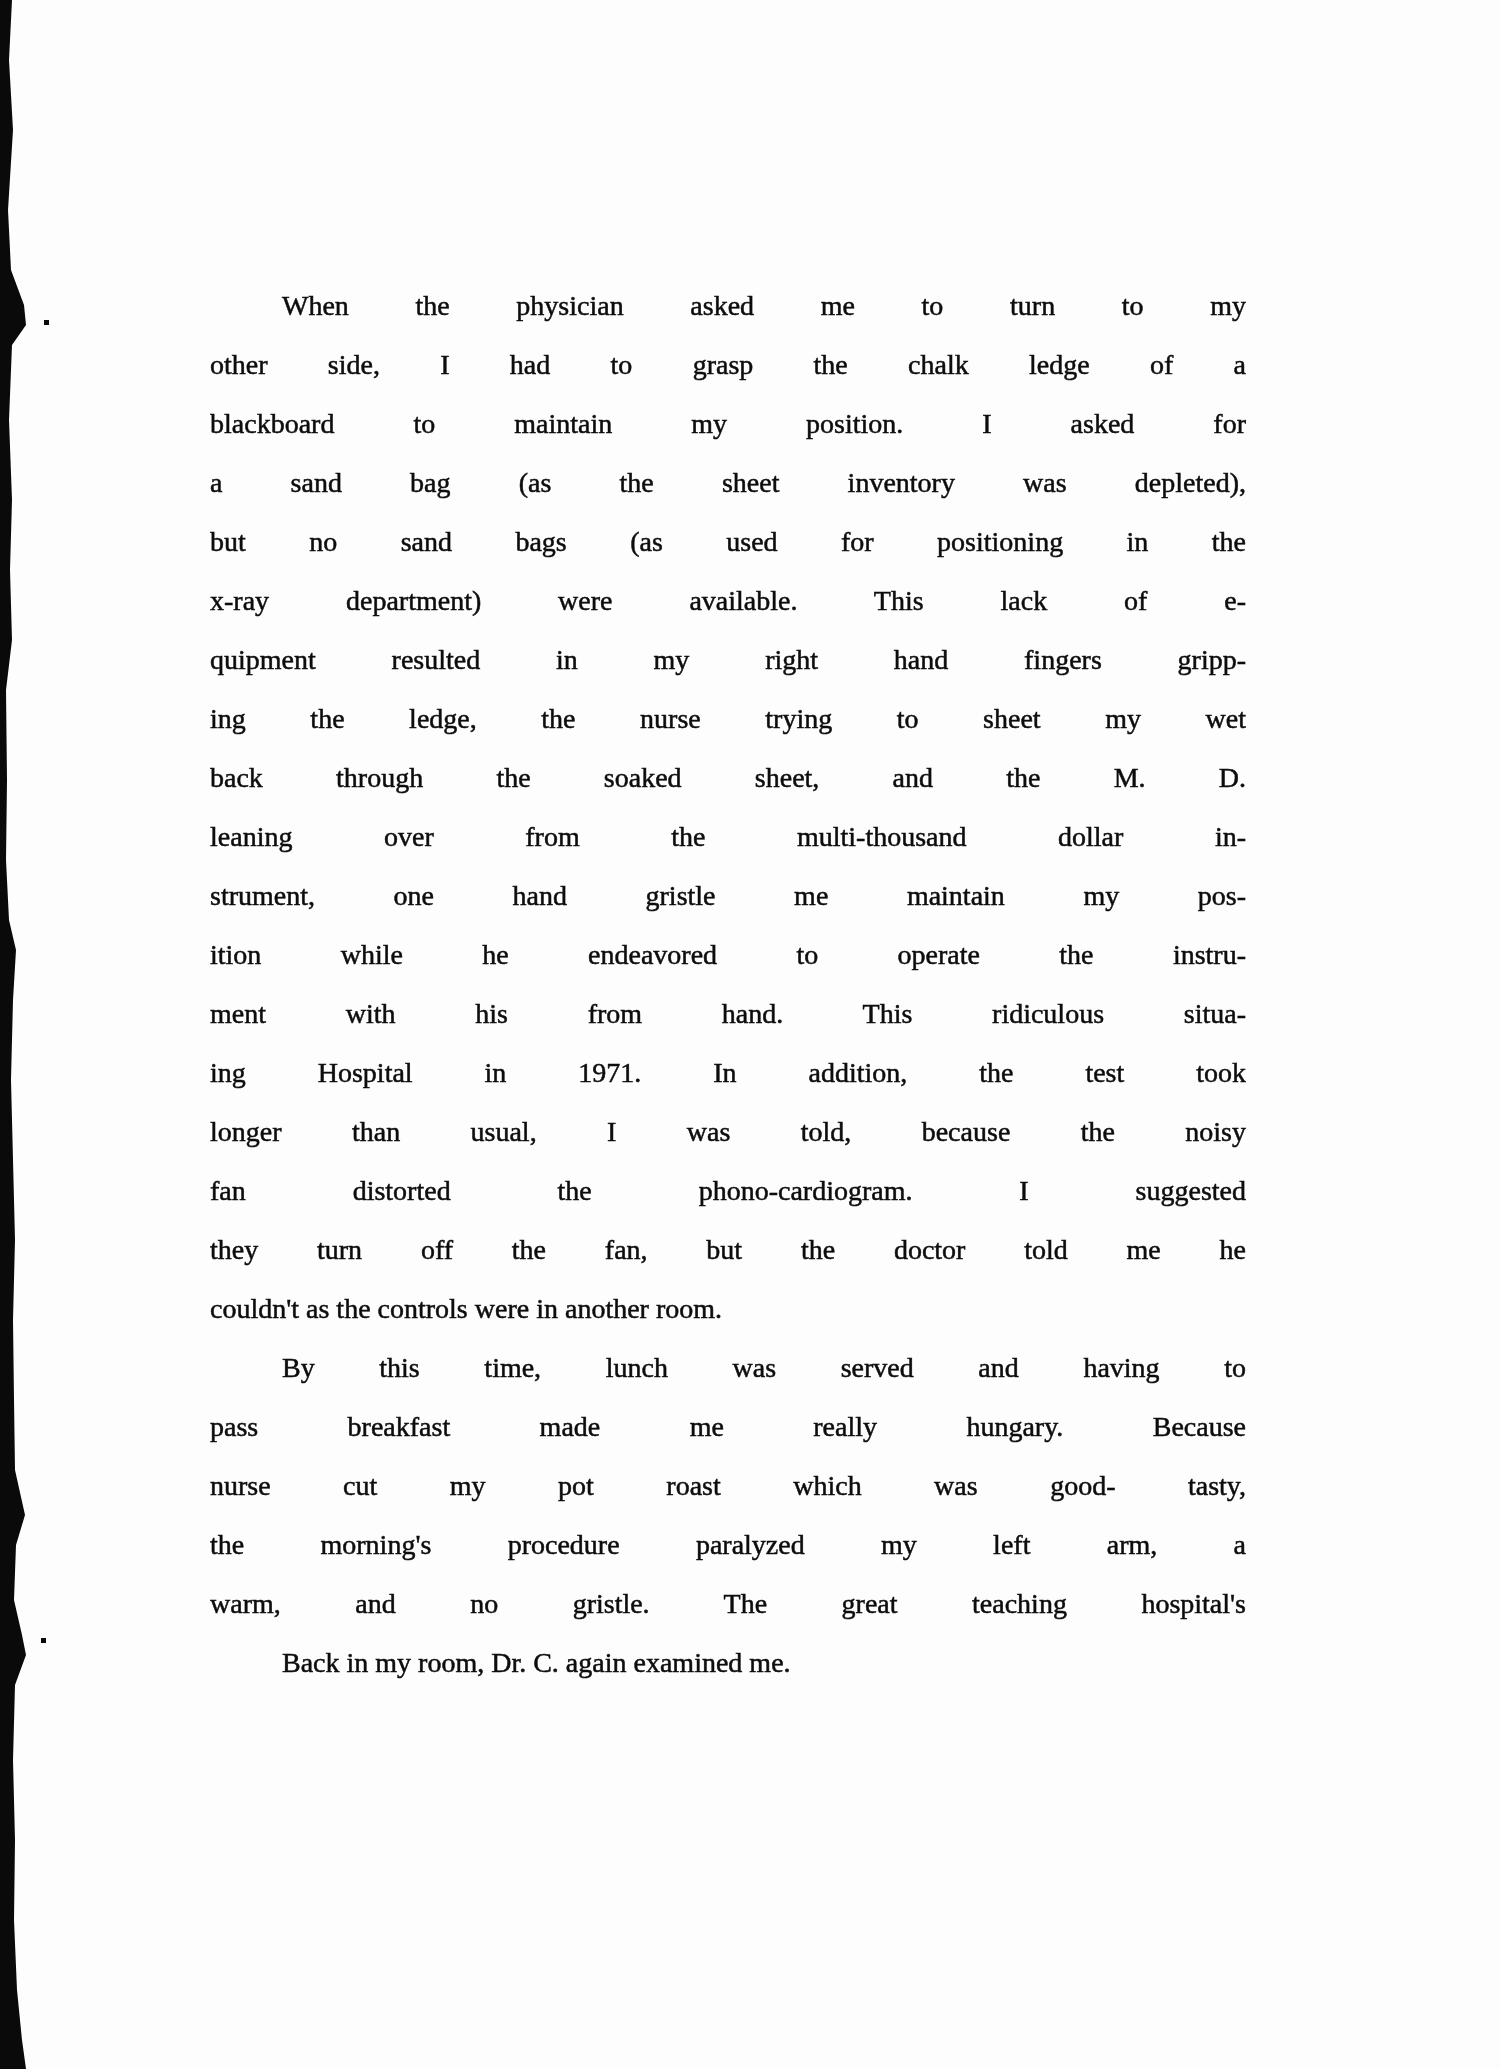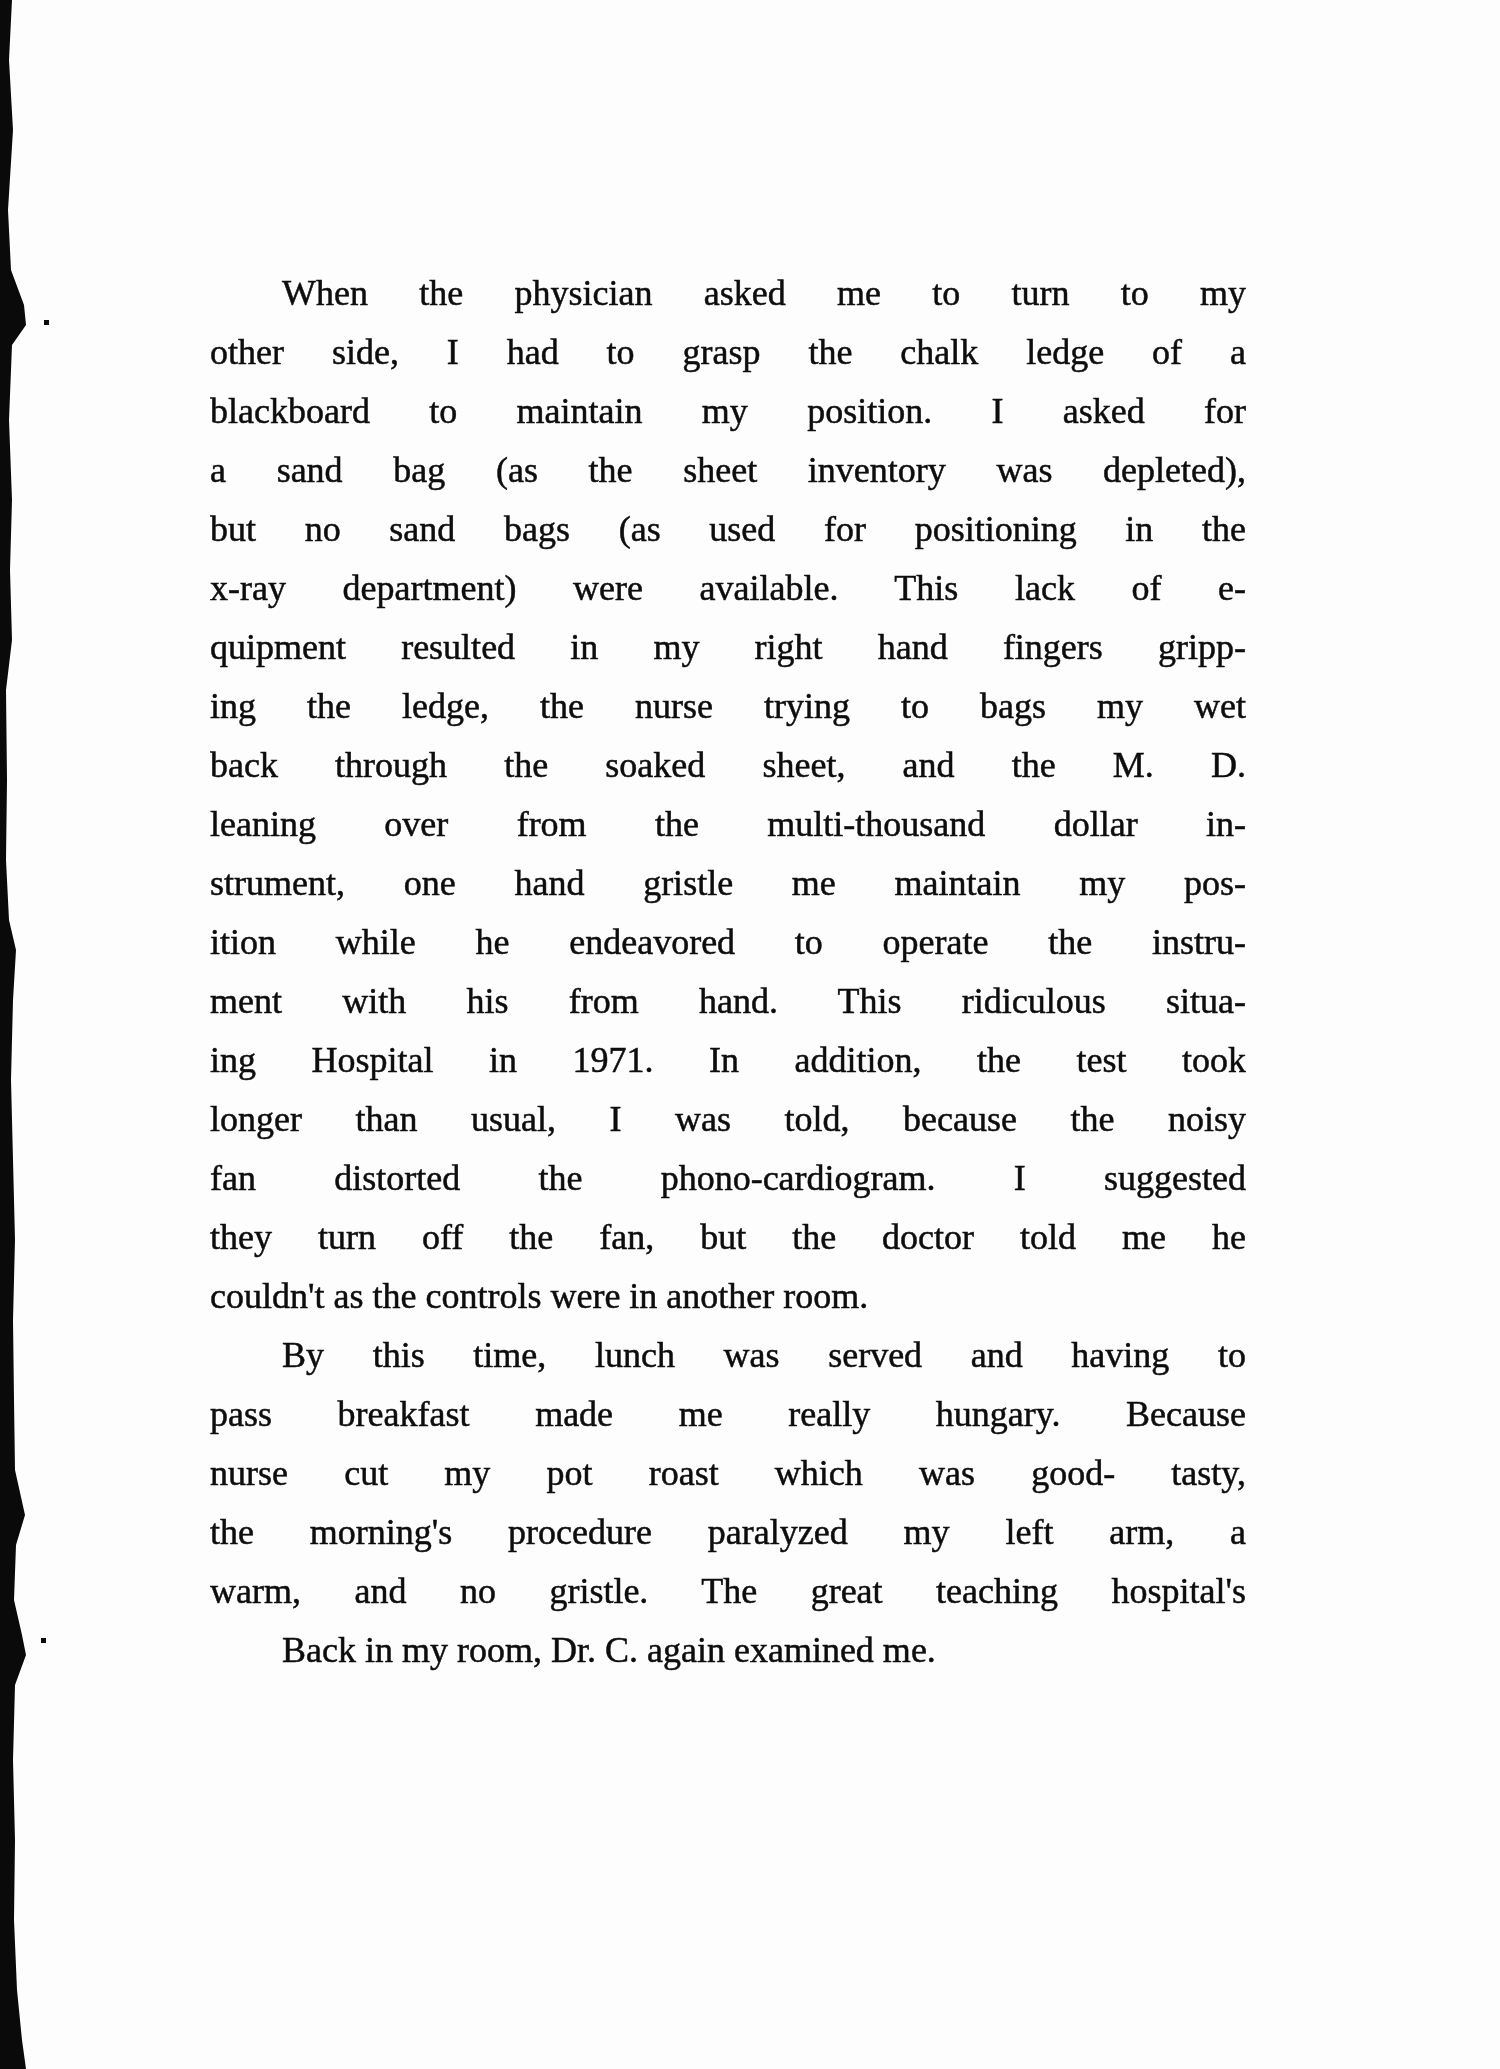--- a/index.html
+++ b/index.html
@@ -27,24 +27,24 @@
     position: absolute;
     left: 0;
     top: 0;
     width: 60px;
     height: 2069px;
     pointer-events: none;
   }
   .text-block {
     position: absolute;
     left: 210px;
-    top: 264px;
+    top: 276px;
     width: 1036px;
     color: var(--ink);
-    font-size: 36px;
+    font-size: 28px;
     line-height: 59px;
     -webkit-text-stroke: 0.5px var(--ink);
   }
   .paragraph {
     margin: 0;
   }
   p.line {
     margin: 0;
     height: 59px;
     overflow: hidden;
@@ -77,21 +77,21 @@
   <div class="text-block">
 
     <div class="paragraph">
       <p class="line indent">When the physician asked me to turn to my</p>
       <p class="line">other side, I had to grasp the chalk ledge of a</p>
       <p class="line">blackboard to maintain my position. I asked for</p>
       <p class="line">a sand bag (as the sheet inventory was depleted),</p>
       <p class="line">but no sand bags (as used for positioning in the</p>
       <p class="line">x-ray department) were available. This lack of e-</p>
       <p class="line">quipment resulted in my right hand fingers gripp-</p>
-      <p class="line">ing the ledge, the nurse trying to bags my wet</p>
+      <p class="line">ing the ledge, the nurse trying to sheet my wet</p>
       <p class="line">back through the soaked sheet, and the M. D.</p>
       <p class="line">leaning over from the multi-thousand dollar in-</p>
       <p class="line">strument, one hand gristle me maintain my pos-</p>
       <p class="line">ition while he endeavored to operate the instru-</p>
       <p class="line">ment with his from hand. This ridiculous situa-</p>
       <p class="line">ing Hospital in 1971. In addition, the test took</p>
       <p class="line">longer than usual, I was told, because the noisy</p>
       <p class="line">fan distorted the phono-cardiogram. I suggested</p>
       <p class="line">they turn off the fan, but the doctor told me he</p>
       <p class="line par-end">couldn't as the controls were in another room.</p>

